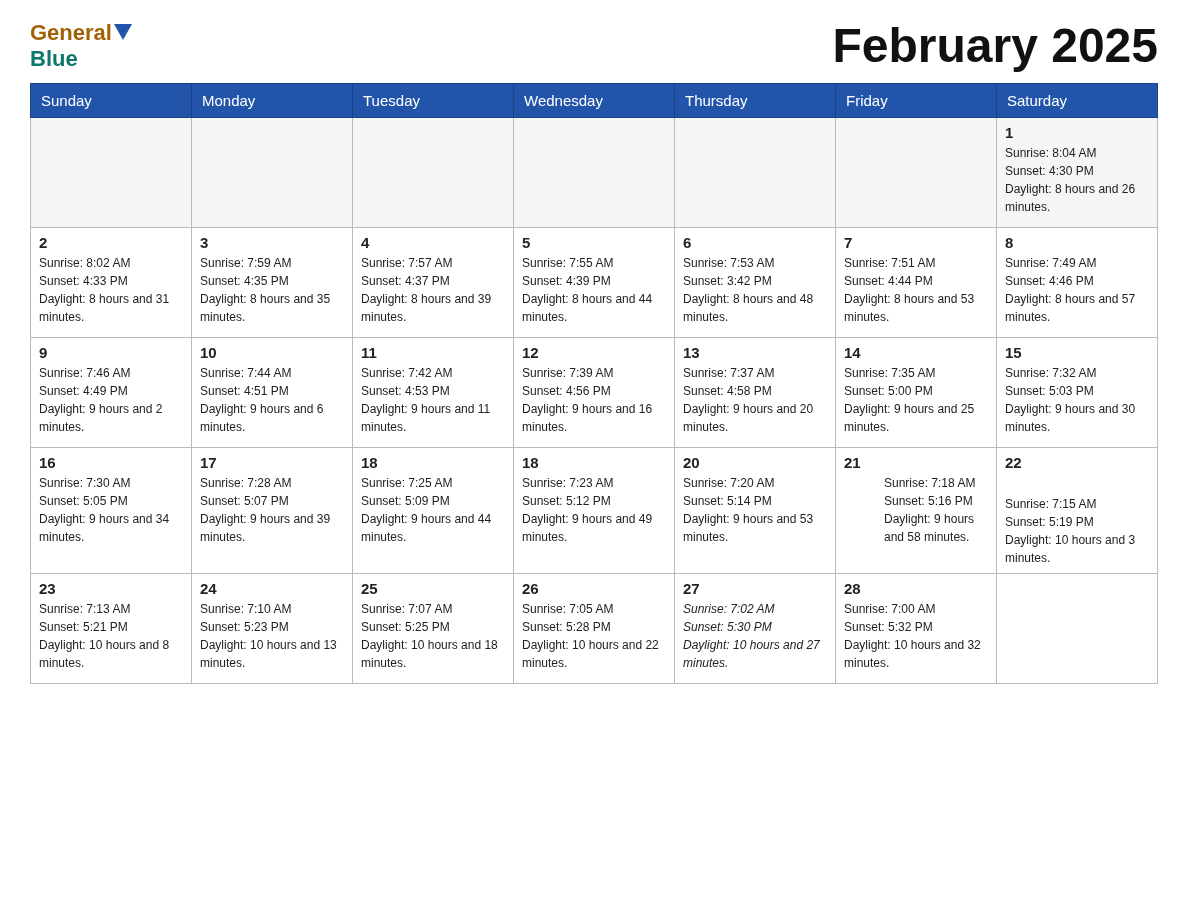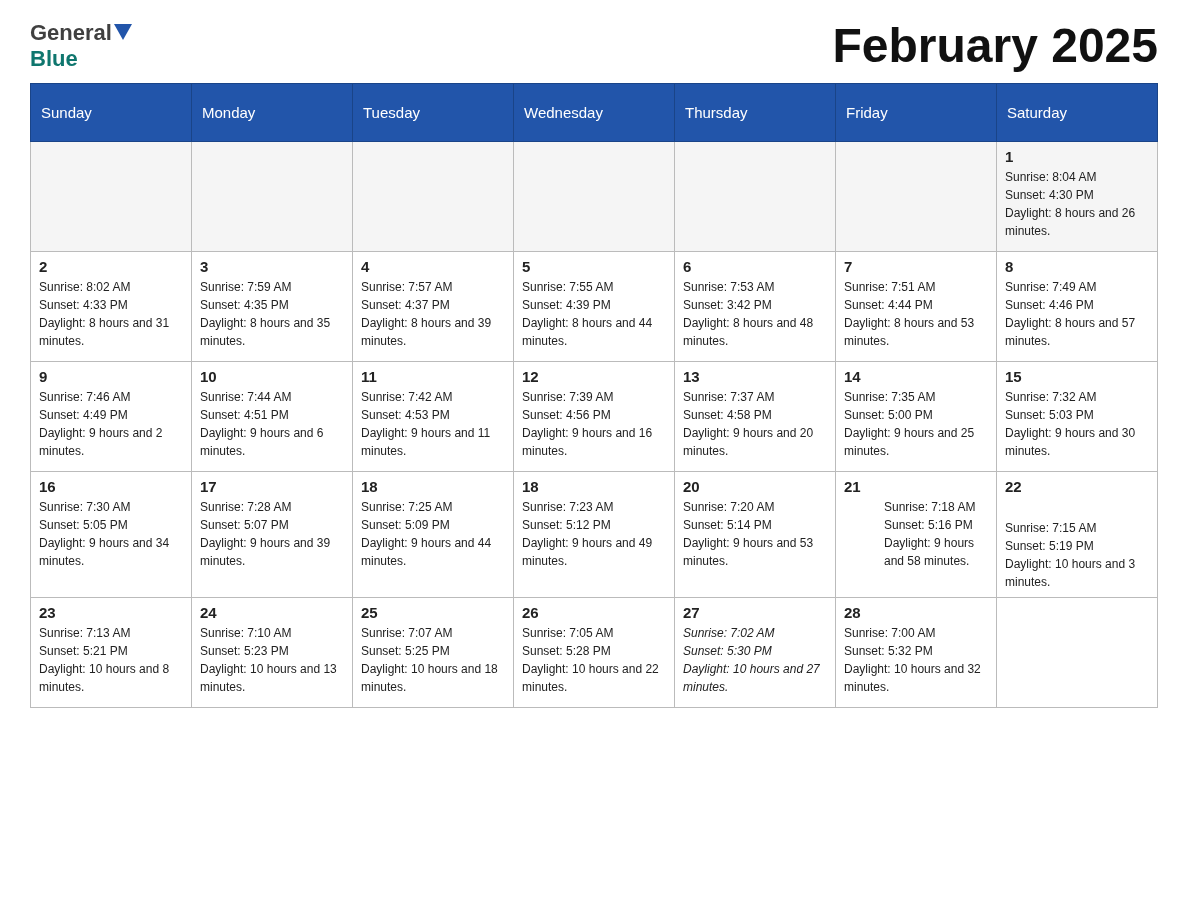--- a/index.html
+++ b/index.html
@@ -41,21 +41,21 @@
       width: 100%;
       border-collapse: collapse;
       border: 1px solid #aaa;
       margin-top: 8px;
     }
     .calendar th {
       background: #2255aa;
       color: #fff;
       font-size: 15px;
       font-weight: normal;
-      padding: 20px 10px;
+      padding: 8px 10px;
       text-align: left;
       border: 1px solid #1a4488;
     }
     .calendar td {
       vertical-align: top;
       padding: 6px 8px;
       border: 1px solid #bbb;
       width: calc(100% / 7);
       min-height: 100px;
       font-size: 12.5px;
@@ -76,21 +76,21 @@
     }
     .empty-cell { background: #f9f9f9; }
     .calendar tbody tr td { height: 110px; }
   </style>
 </head>
 <body>
 
 <div class="header">
   <div class="logo">
   <div>
-    <span style="color:#404040;font-weight:bold;font-size:22px;">General</span><span style="display:inline-block;width:0;height:0;border-left:9px solid transparent;border-right:9px solid transparent;border-top:16px solid #2255aa;margin-left:2px;vertical-align:middle;position:relative;top:-2px;"></span><br>
+    <span style="color:#a16207;font-weight:bold;font-size:22px;">General</span><span style="display:inline-block;width:0;height:0;border-left:9px solid transparent;border-right:9px solid transparent;border-top:16px solid #2255aa;margin-left:2px;vertical-align:middle;position:relative;top:-2px;"></span><br>
     <span style="color:#0f766e;font-weight:bold;font-size:22px;">Blue</span>
   </div>
 </div>
   <div class="header-right">
     <div class="month-year">February 2025</div>
   </div>
 </div>
 
 <table class="calendar">
   <thead>

